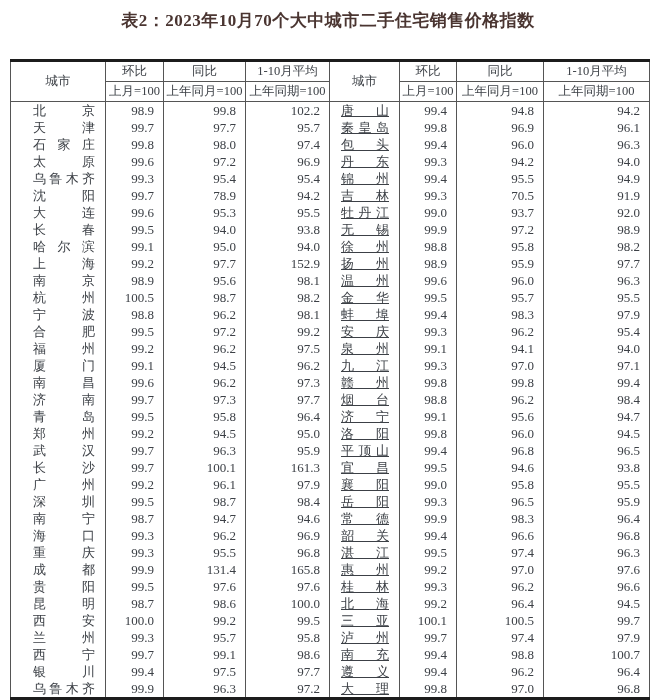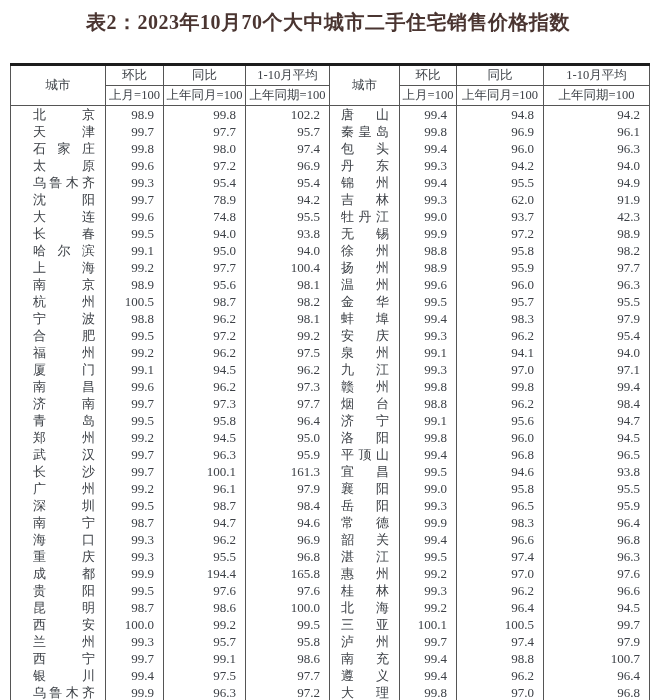--- a/index.html
+++ b/index.html
@@ -12,21 +12,21 @@
   *{margin:0;padding:0;box-sizing:border-box;}
   html,body{background:var(--bg);}
   body{
     width:656px;height:700px;overflow:hidden;
     font-family:"Liberation Serif","DejaVu Serif",serif;
     color:var(--text-color);
   }
   .title{
     padding-top:9px;
     text-align:center;
-    font-size:20px;
+    font-size:17px;
     font-weight:bold;
     color:var(--title-color);
     letter-spacing:0.5px;
   }
   table{
     border-collapse:collapse;
     table-layout:fixed;
     margin:27px 0 0 10px;
     width:639px;
     border-top:3px solid var(--border-strong);
@@ -56,21 +56,21 @@
   td.num{
     text-align:right;
     padding-right:9px;
   }
   td.city{
     text-align:justify;
     text-align-last:justify;
     -moz-text-align-last:justify;
   }
   td.city-l{padding:0 10px 0 22px;margin-top:28px;}
-  td.city-r{padding:0 10px 0 11px;}
+  td.city-r{padding:0 10px 0 11px;text-decoration:underline;}
 </style>
 </head>
 <body>
 
 <div class="title">表2：2023年10月70个大中城市二手住宅销售价格指数</div>
 
 <table>
   <colgroup>
     <col style="width:95px">
       <col style="width:58px">
@@ -152,32 +152,32 @@
         <td class="num">95.5</td>
         <td class="num">94.9</td>
       </tr>
       <tr>
         <td class="city city-l">沈阳</td>
         <td class="num">99.7</td>
         <td class="num">78.9</td>
         <td class="num">94.2</td>
         <td class="city city-r">吉林</td>
         <td class="num">99.3</td>
-        <td class="num">62.0</td>
+        <td class="num">70.5</td>
         <td class="num">91.9</td>
       </tr>
       <tr>
         <td class="city city-l">大连</td>
         <td class="num">99.6</td>
-        <td class="num">74.8</td>
+        <td class="num">95.3</td>
         <td class="num">95.5</td>
         <td class="city city-r">牡丹江</td>
         <td class="num">99.0</td>
         <td class="num">93.7</td>
-        <td class="num">42.3</td>
+        <td class="num">92.0</td>
       </tr>
       <tr>
         <td class="city city-l">长春</td>
         <td class="num">99.5</td>
         <td class="num">94.0</td>
         <td class="num">93.8</td>
         <td class="city city-r">无锡</td>
         <td class="num">99.9</td>
         <td class="num">97.2</td>
         <td class="num">98.9</td>
@@ -189,21 +189,21 @@
         <td class="num">94.0</td>
         <td class="city city-r">徐州</td>
         <td class="num">98.8</td>
         <td class="num">95.8</td>
         <td class="num">98.2</td>
       </tr>
       <tr>
         <td class="city city-l">上海</td>
         <td class="num">99.2</td>
         <td class="num">97.7</td>
-        <td class="num">100.4</td>
+        <td class="num">152.9</td>
         <td class="city city-r">扬州</td>
         <td class="num">98.9</td>
         <td class="num">95.9</td>
         <td class="num">97.7</td>
       </tr>
       <tr>
         <td class="city city-l">南京</td>
         <td class="num">98.9</td>
         <td class="num">95.6</td>
         <td class="num">98.1</td>
@@ -368,21 +368,21 @@
         <td class="num">95.5</td>
         <td class="num">96.8</td>
         <td class="city city-r">湛江</td>
         <td class="num">99.5</td>
         <td class="num">97.4</td>
         <td class="num">96.3</td>
       </tr>
       <tr>
         <td class="city city-l">成都</td>
         <td class="num">99.9</td>
-        <td class="num">194.4</td>
+        <td class="num">131.4</td>
         <td class="num">165.8</td>
         <td class="city city-r">惠州</td>
         <td class="num">99.2</td>
         <td class="num">97.0</td>
         <td class="num">97.6</td>
       </tr>
       <tr>
         <td class="city city-l">贵阳</td>
         <td class="num">99.5</td>
         <td class="num">97.6</td>

